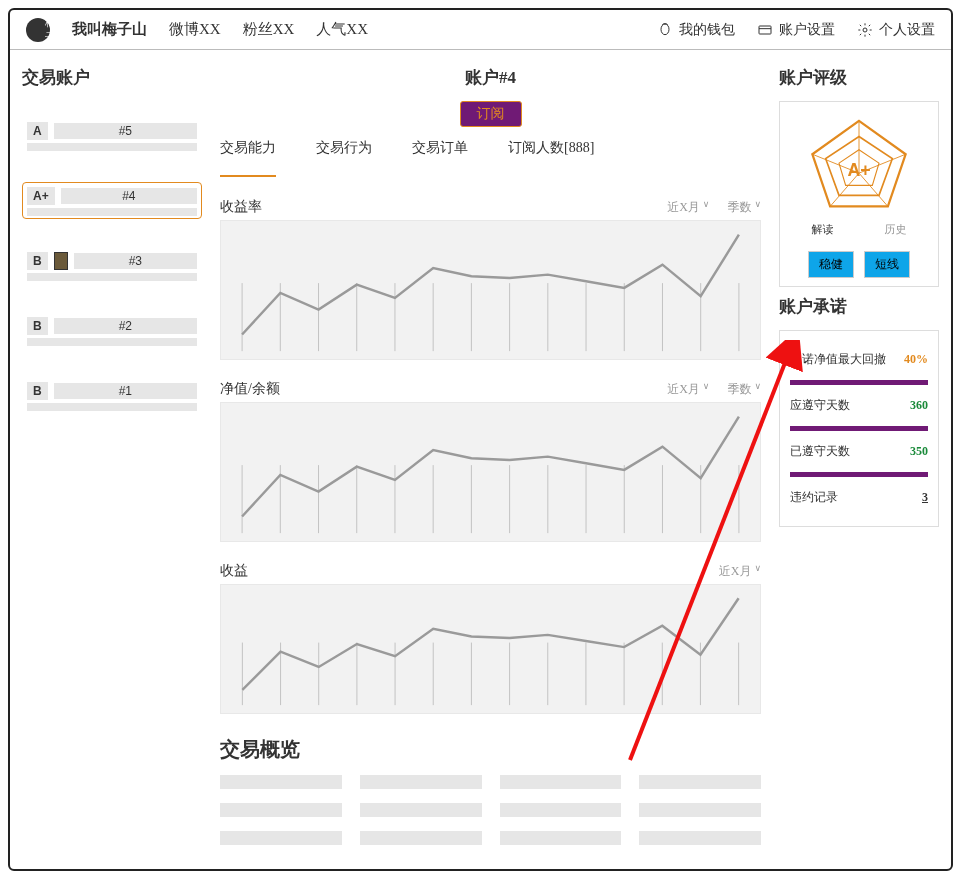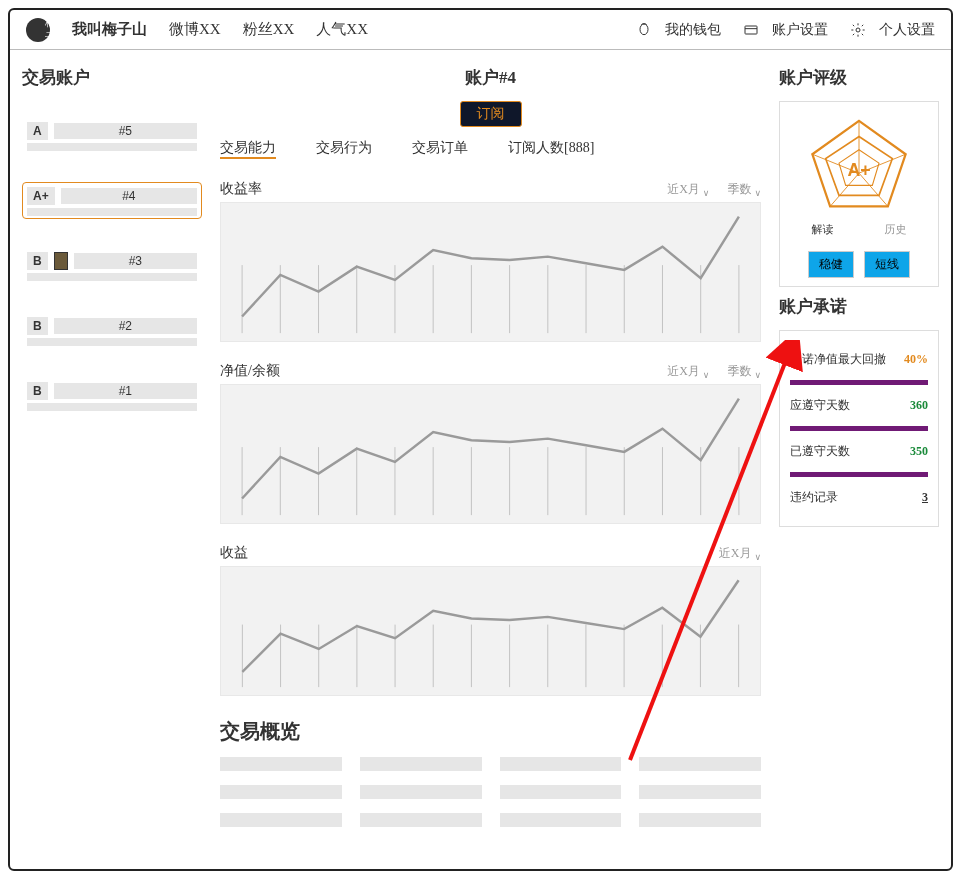--- a/index.html
+++ b/index.html
@@ -34,21 +34,21 @@
       font-size: 10px;
       display: flex;
       align-items: center;
       justify-content: center;
       font-family: Liberation Sans, sans-serif;
       padding-left: 24px;
     }
     .brand { font-weight: bold; font-size: 15px; }
     .navlink { font-size: 15px; color: #333; cursor: pointer; }
     .spacer { flex: 1; }
-    .navright { display: flex; align-items: center; gap: 13px; font-size: 14px; cursor: pointer; justify-content: space-between; }
+    .navright { display: flex; align-items: center; gap: 6px; font-size: 14px; cursor: pointer; justify-content: space-between; }
     .icon { width: 16px; height: 16px; display: inline-flex; align-items: center; justify-content: center; }
 
     
     .main { display: flex; padding: 16px 12px; gap: 18px; }
     .sidebar { width: 180px; }
     .center { flex: 1; min-width: 0; }
     .rightcol { width: 160px; display: flex; flex-direction: column; gap: 8px; }
 
     .section-title { font-size: 17px; font-weight: bold; margin-bottom: 12px; }
 
@@ -93,33 +93,33 @@
 
     
     .center-head { display: flex; align-items: center; justify-content: space-between; flex-direction: column; }
     .subscribe-btn {
       border: 1.5px solid #e28a1f;
       color: #e28a1f;
       padding: 3px 16px;
       border-radius: 3px;
       font-size: 14px;
       cursor: pointer;
-      background: #0f172a;
+      background: #701a75;
     }
 
     
     .tabs { display: flex; gap: 40px; margin-top: 12px; font-size: 14px; border-bottom: 1px solid transparent; }
-    .tab { padding-bottom: 0; cursor: pointer; }
+    .tab { padding-bottom: 18px; cursor: pointer; }
     .tab.active { border-bottom: 2px solid #e28a1f; }
 
     
     .chart-block { margin-top: 20px; }
     .chart-head { display: flex; align-items: center; justify-content: space-between; font-size: 14px; margin-bottom: 4px; }
     .chart-controls { display: flex; gap: 18px; color: #999; font-size: 12px; }
-    .chart-ctrl { display: flex; align-items: flex-end; gap: 3px; cursor: pointer; }
+    .chart-ctrl { display: flex; align-items: flex-start; gap: 3px; cursor: pointer; }
     .chart-canvas {
       height: 140px;
       background: #f2f2f2;
       border: 1px solid #e8e8e8;
       position: relative;
     }
     .chart-canvas.small { height: 130px; }
 
     
     .overview { margin-top: 22px; }

